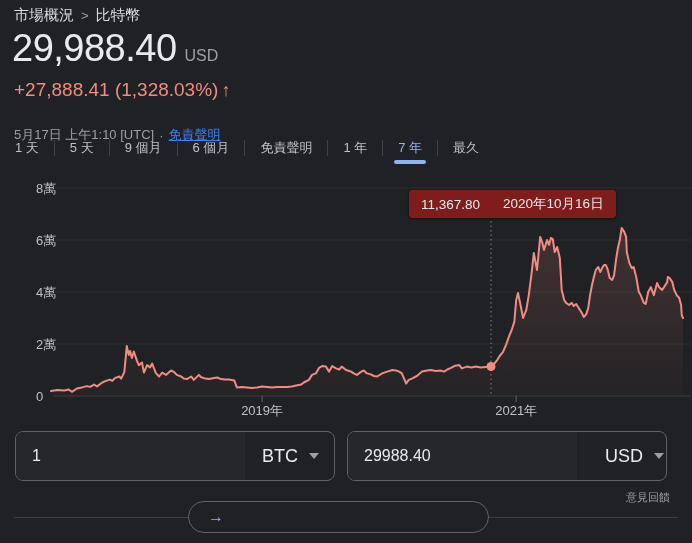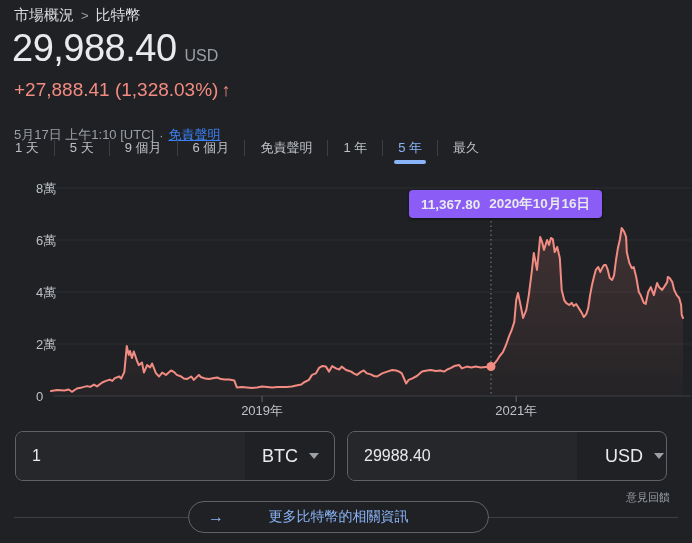--- a/index.html
+++ b/index.html
@@ -28,22 +28,22 @@
          font-size:13px; color:#bdc1c6; cursor:pointer; white-space:nowrap; }
   .tab.active { color:#8ab4f8; }
   .tab.active::after { content:''; position:absolute; left:11px; right:11px; bottom:0; height:4px;
                        background:#8ab4f8; border-radius:2px; }
   .tab-sep { width:1px; height:16px; background:#3c4043; flex:0 0 auto; }
 
   
   .chart { position:absolute; top:175px; left:0; width:692px; height:250px;margin-left:24px; }
   .chart svg { display:block; }
   .tooltip { position:absolute; left:385px; top:15px; height:28px; padding:0 12px;
-             background:#8b5cf6; border-radius:4px; box-shadow:0 1px 3px rgba(0,0,0,.55);
-             display:flex; align-items:center; gap:9px; font-size:13.5px; font-weight:bold;
+             background:#7f1d1d; border-radius:4px; box-shadow:0 1px 3px rgba(0,0,0,.55);
+             display:flex; align-items:center; gap:23px; font-size:13.5px; font-weight:normal;
              color:#e8eaed; white-space:nowrap; z-index:3; }
 
   
   .converter { position:absolute; top:431px; left:0; width:692px; height:50px; }
   .conv-box { position:absolute; top:0; height:50px; width:320px; border:1px solid #5f6368;
               border-radius:8px; display:flex; align-items:stretch; overflow:hidden; }
   .conv-box.from { left:15px; } .conv-box.to { left:347px;gap:28px; }
   .conv-input-wrap { flex:0 0 72%; background:#26272b; display:flex; align-items:center; }
   .conv-input-wrap input { width:100%; height:100%; background:transparent; border:none; outline:none;
               color:#e8eaed; font-size:16px; padding:0 16px; font-family:"Liberation Sans",sans-serif; }
@@ -97,21 +97,21 @@
       <div class="tab">5 天</div>
       <span class="tab-sep"></span>
       <div class="tab">9 個月</div>
       <span class="tab-sep"></span>
       <div class="tab">6 個月</div>
       <span class="tab-sep"></span>
       <div class="tab">免責聲明</div>
       <span class="tab-sep"></span>
       <div class="tab">1 年</div>
       <span class="tab-sep"></span>
-      <div class="tab active">5 年</div>
+      <div class="tab active">7 年</div>
       <span class="tab-sep"></span>
       <div class="tab">最久</div>
     </nav>
 
   <div class="chart">
     <svg id="chart-svg" width="692" height="250" viewBox="0 0 692 250">
       <defs>
         <linearGradient id="areaGrad" x1="0" y1="0" x2="0" y2="1">
           <stop offset="0" stop-color="#f28b82" stop-opacity="0.16"></stop>
           <stop offset="1" stop-color="#f28b82" stop-opacity="0.02"></stop>
@@ -169,16 +169,15 @@
         <span class="chevron"></span>
       </div>
     </div>
   </div>
 
   <div class="feedback">意見回饋</div>
 
   <div class="divider-line"></div>
   <button class="more-btn">
     <span class="btn-arrow">→</span>
-    <span class="btn-label">更多比特幣的相關資訊</span>
   </button>
 
 </div>
 
 </body></html>

